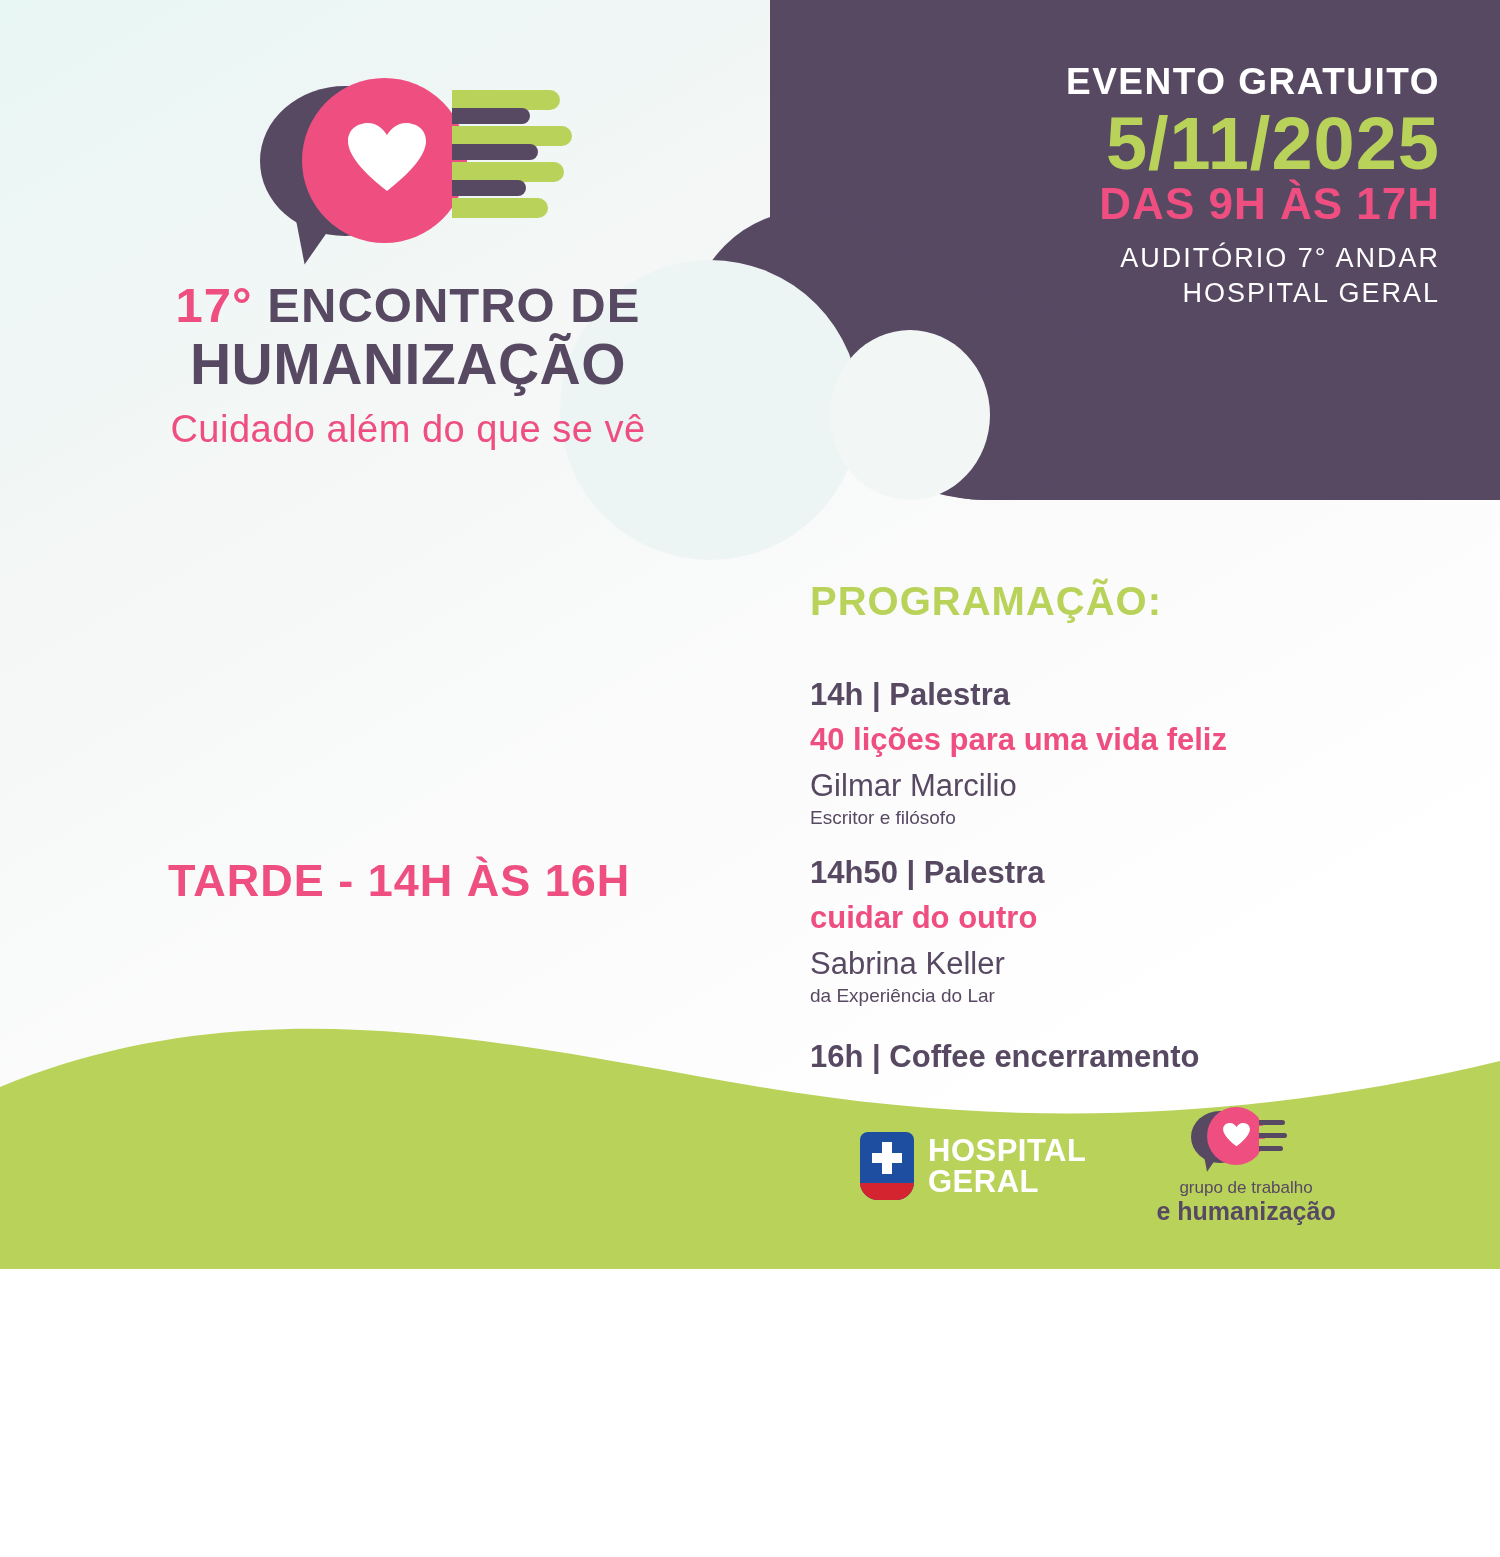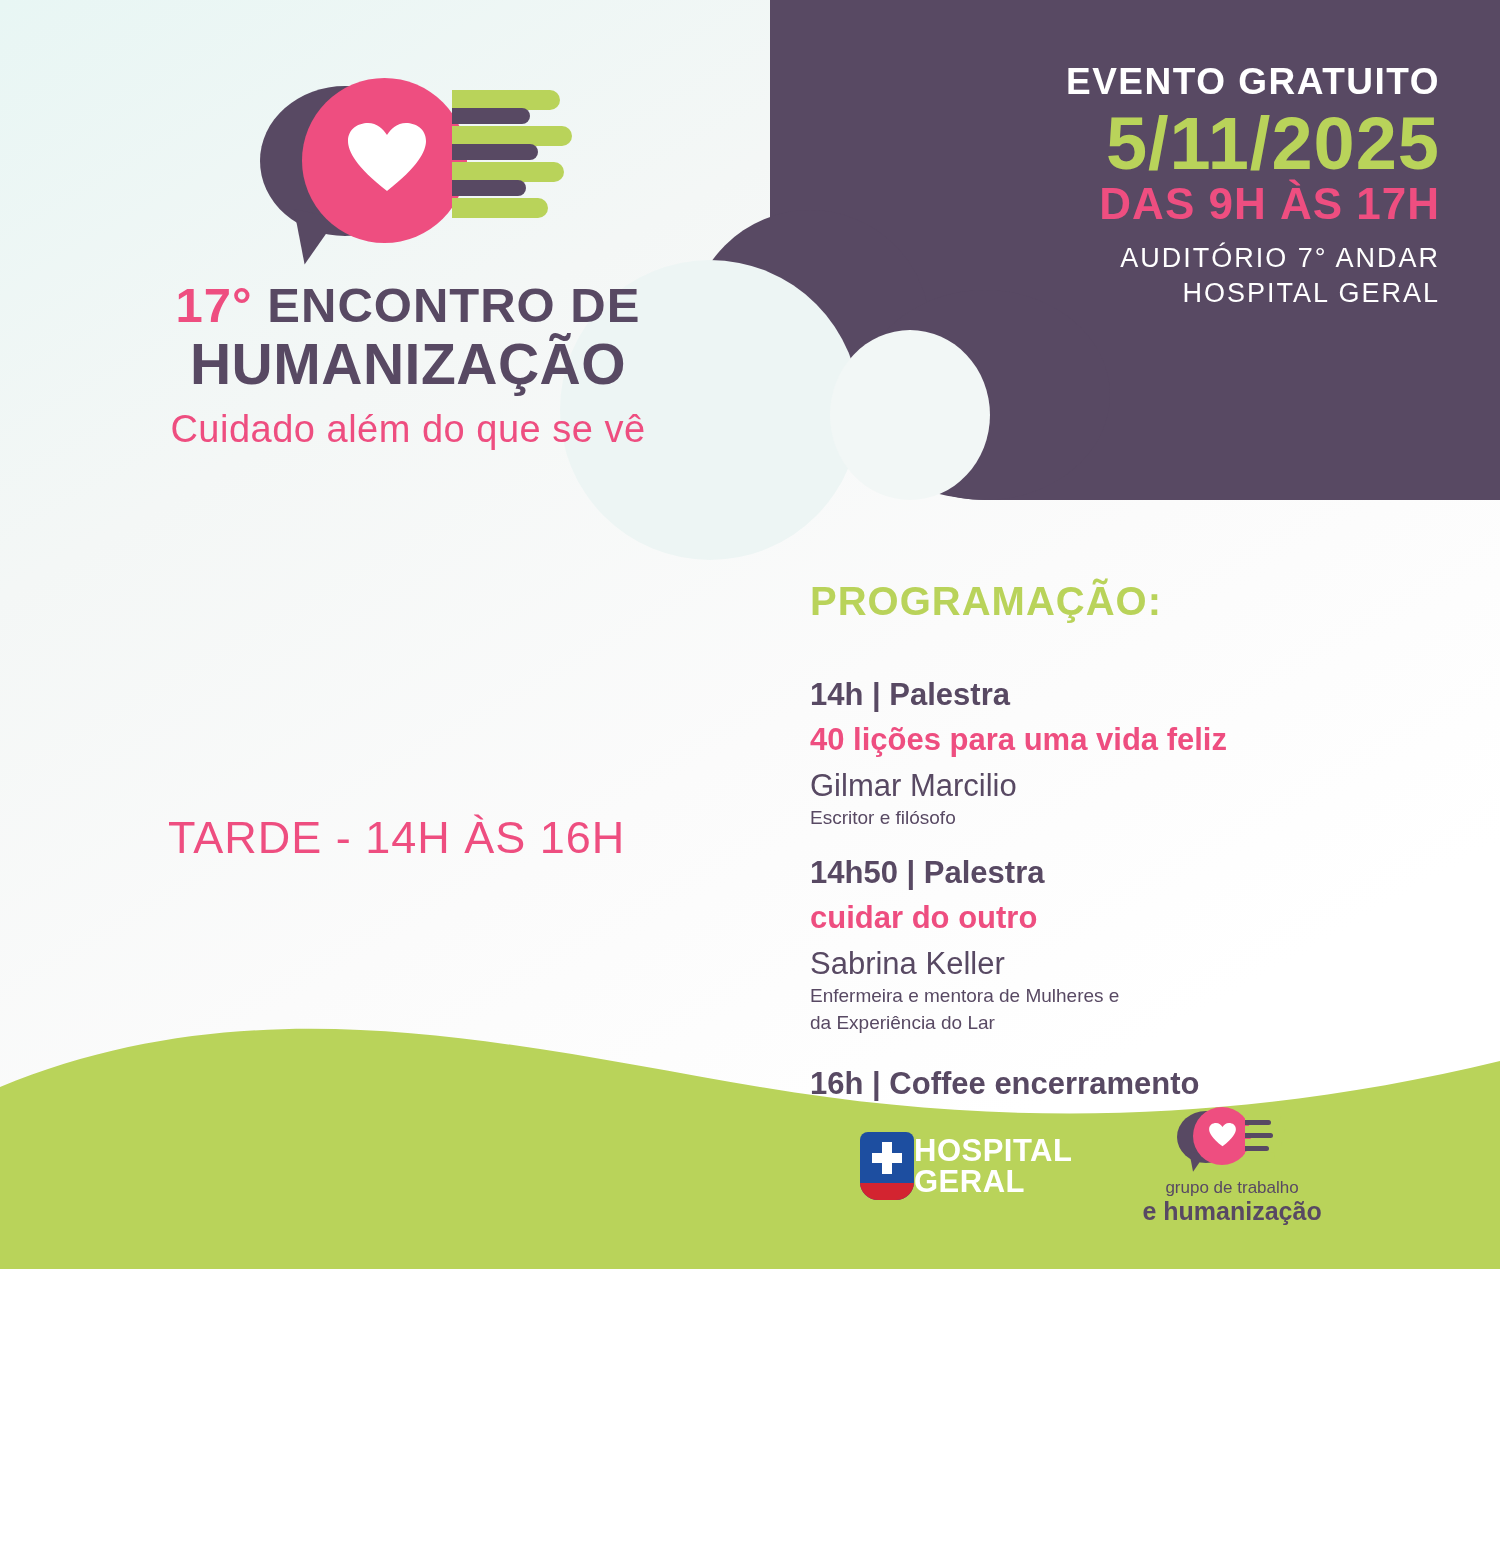--- a/index.html
+++ b/index.html
@@ -163,24 +163,24 @@
     font-size: 38px;
     text-align: center;
     letter-spacing: 0.5px;
     margin-top: 12px;
   }
 
   
   .session-title {
     position: absolute;
     left: 168px;
-    top: 812px;
+    top: 855px;
     color: #ee4e80;
     font-size: 45px;
-    font-weight: normal;
+    font-weight: bold;
     letter-spacing: 1px;
   }
 
   
   .schedule {
     position: absolute;
     left: 810px;
     top: 579px;
     width: 620px;
   }
@@ -236,21 +236,21 @@
   
   .footer-logos {
     position: absolute;
     bottom: 44px;
     left: 860px;
     display: flex;
     align-items: center;
     gap: 70px;
     z-index: 6;
   }
-  .hg-logo { display: flex; align-items: center; }
+  .hg-logo { display: flex; align-items: center; gap: 14px; }
   .hg-shield {
     position: relative;
     width: 54px; height: 68px;
     background: #1d4ea0;
     border-radius: 8px 8px 18px 18px;
     overflow: hidden;
   }
   .hg-shield .cross-v {
     position: absolute; left: 22px; top: 10px; width: 10px; height: 32px; background: #fff;
   }
@@ -370,21 +370,20 @@
       <div class="sched-time">14h | Palestra</div>
       <div class="sched-talk">40 lições para uma vida feliz</div>
       <div class="sched-speaker">Gilmar Marcilio</div>
       <div class="sched-role">Escritor e filósofo</div>
     </div>
 
     <div class="sched-item">
       <div class="sched-time">14h50 | Palestra</div>
       <div class="sched-talk">cuidar do outro</div>
       <div class="sched-speaker">Sabrina Keller</div>
-      <div class="sched-role">Enfermeira e mentora de Mulheres e</div>
       <div class="sched-role">da Experiência do Lar</div>
     </div>
 
     <div class="sched-closing">16h | Coffee encerramento</div>
   </div>
 
   <svg class="green-wave" viewBox="0 0 1500 300" preserveAspectRatio="none">
     <path d="M0,118 C 260,10 520,78 760,118 C 1020,162 1260,150 1500,92 L1500,300 L0,300 Z" fill="#b9d35a"></path>
   </svg>
 

